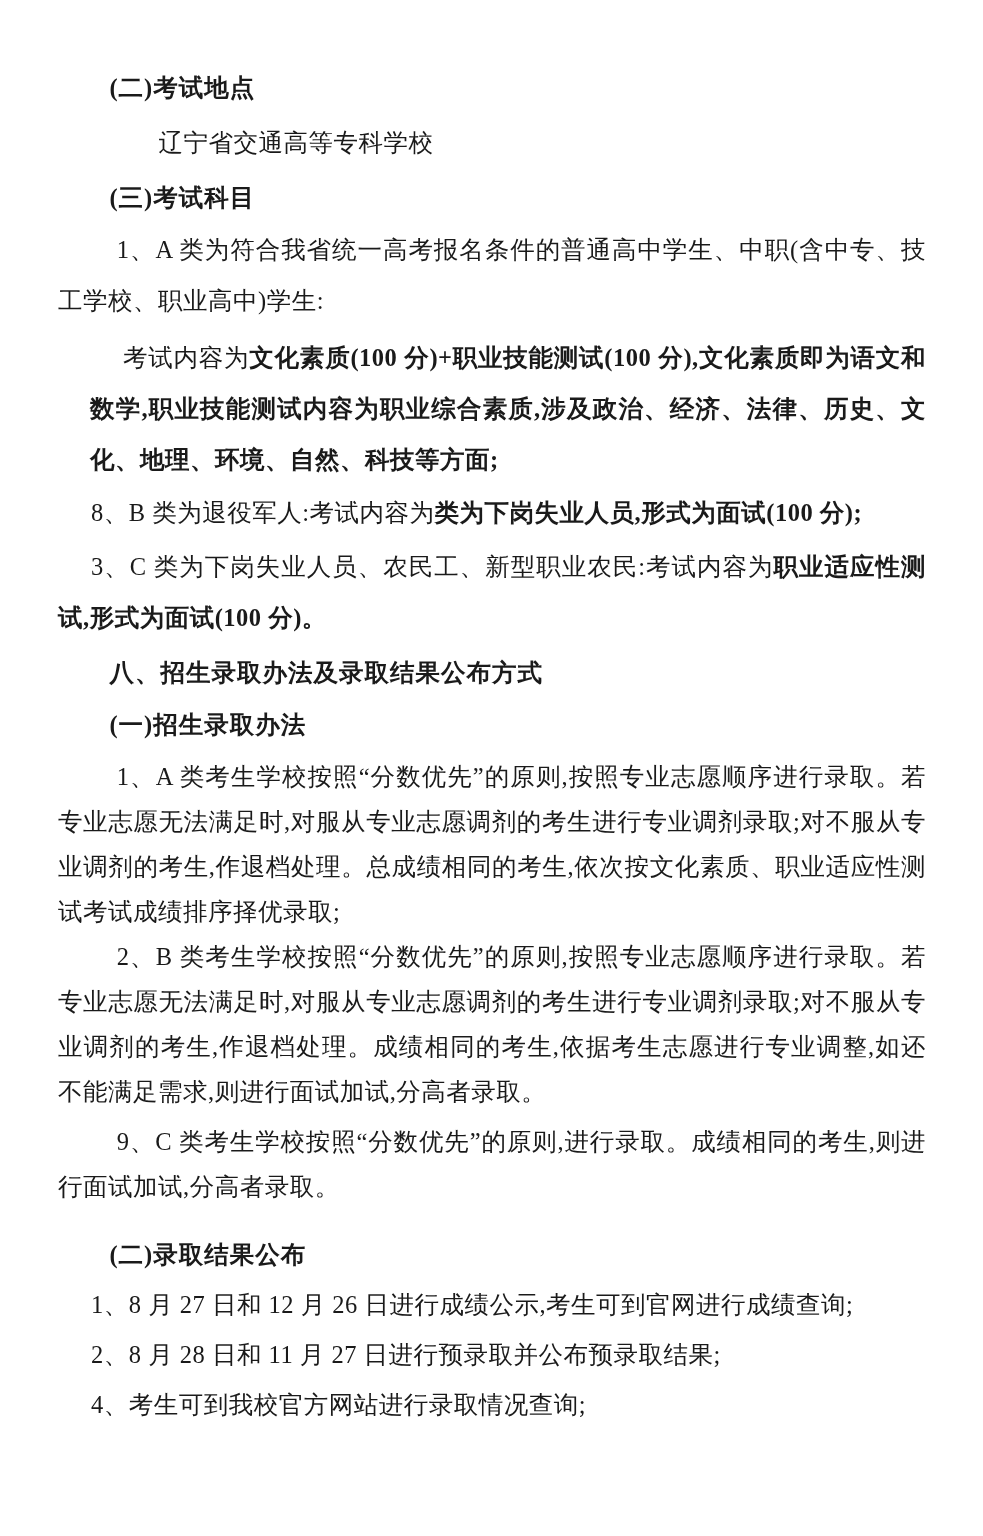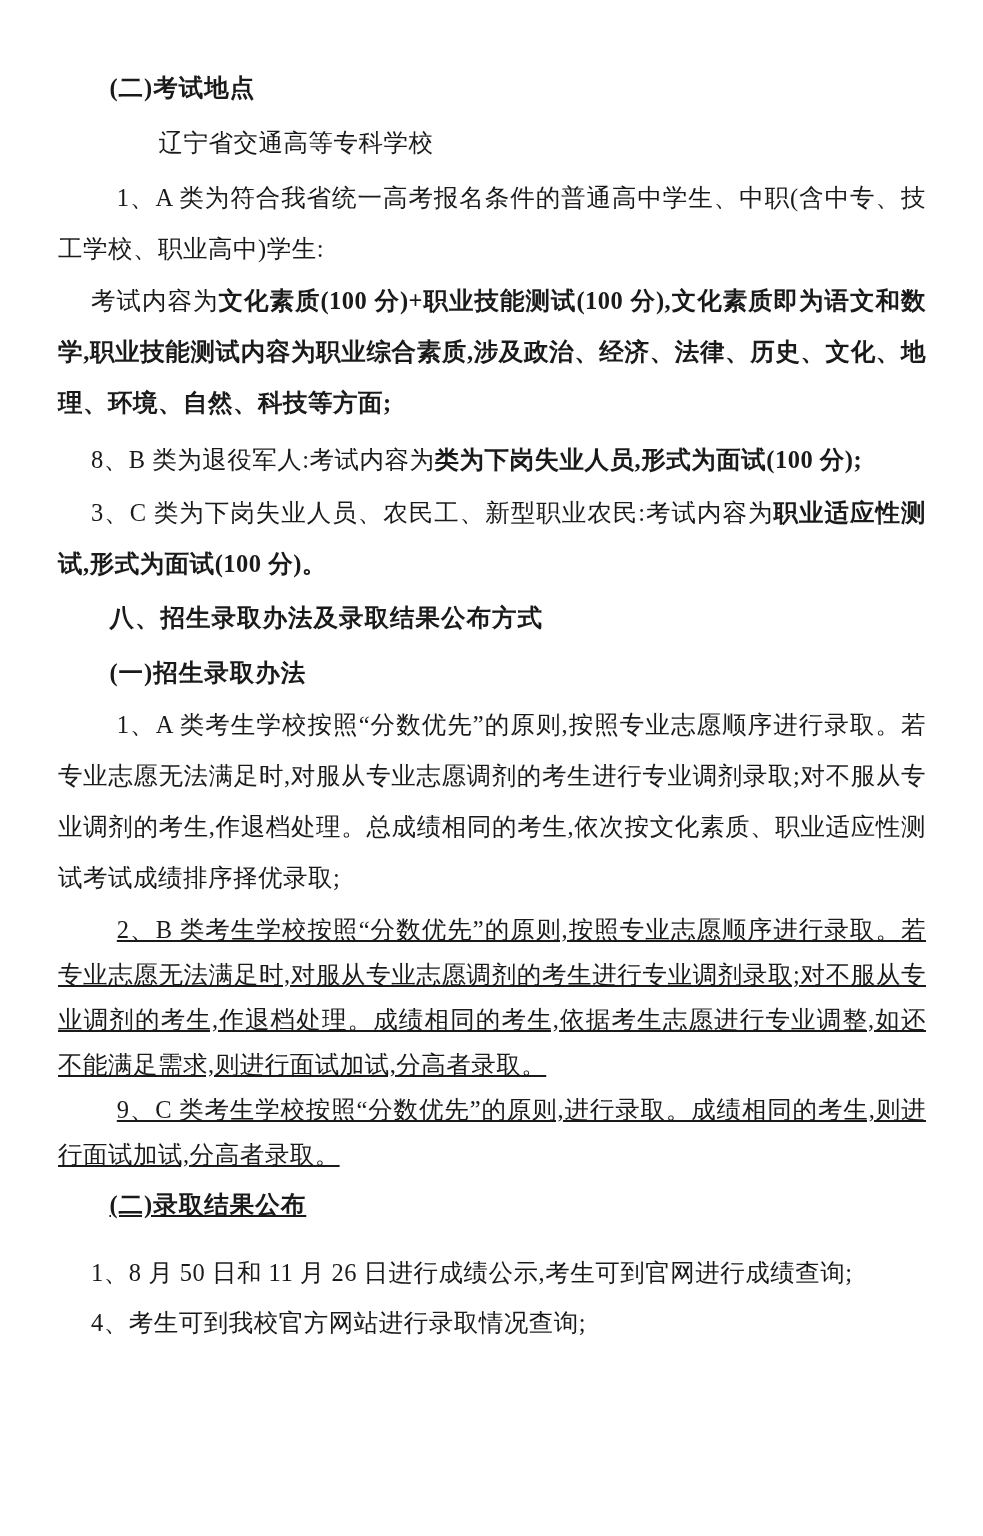--- a/index.html
+++ b/index.html
@@ -31,28 +31,28 @@
   }
   .para {
     margin: 0;
     padding: 0;
     text-align: justify;
     text-justify: inter-ideograph;
     letter-spacing: 0.5px;
   }
   
   .content .para:nth-child(-n+9)              { line-height: 51px; }
-  .content .para:nth-child(n+10):nth-child(-n+12) { line-height: 45px; text-decoration: underline; }
+  .content .para:nth-child(n+10):nth-child(-n+12) { line-height: 45px; }
   .content .para:nth-child(n+13)              { line-height: 50px; }
   
   .content .para:nth-child(1)  { margin-top: 62px; }
   .content .para:nth-child(2)  { margin-top: 4px;  }
   .content .para:nth-child(3)  { margin-top: 4px;  }
   .content .para:nth-child(4)  { margin-top: 1px;  }
-  .content .para:nth-child(5)  { margin-top: 6px;  }
+  .content .para:nth-child(5)  { margin-top: 6px; margin-left: 32px;  }
   .content .para:nth-child(6)  { margin-top: 2px;  }
   .content .para:nth-child(7)  { margin-top: 3px;  }
   .content .para:nth-child(8)  { margin-top: 4px;  }
   .content .para:nth-child(9)  { margin-top: 1px;  }
   .content .para:nth-child(10) { margin-top: 4px;  }
   .content .para:nth-child(11) { margin-top: 0;    }
   .content .para:nth-child(12) { margin-top: 5px;  }
   .content .para:nth-child(13) { margin-top: 21px; }
   .content .para:nth-child(n+14) { margin-top: 0;  }
   
@@ -71,26 +71,28 @@
   .run { }
   .run.bold { font-weight: bold; }
 </style>
 </head>
 <body>
 
 <div class="page">
   <div class="content">
       <p class="para heading"><span class="run bold">(二)考试地点</span></p>
       <p class="para address"><span class="run">辽宁省交通高等专科学校</span></p>
+      <p class="para heading"><span class="run bold">(三)考试科目</span></p>
       <p class="para body-lg"><span class="run">1、A 类为符合我省统一高考报名条件的普通高中学生、中职(含中专、技工学校、职业高中)学生:</span></p>
       <p class="para body-sm"><span class="run">考试内容为</span><span class="run bold">文化素质(100 分)+职业技能测试(100 分),文化素质即为语文和数学,职业技能测试内容为职业综合素质,涉及政治、经济、法律、历史、文化、地理、环境、自然、科技等方面;</span></p>
       <p class="para body-sm"><span class="run">8、B 类为退役军人:考试内容为</span><span class="run bold">类为下岗失业人员,形式为面试(100 分);</span></p>
       <p class="para body-sm"><span class="run">3、C 类为下岗失业人员、农民工、新型职业农民:考试内容为</span><span class="run bold">职业适应性测试,形式为面试(100 分)。</span></p>
       <p class="para heading"><span class="run bold">八、招生录取办法及录取结果公布方式</span></p>
       <p class="para heading"><span class="run bold">(一)招生录取办法</span></p>
       <p class="para body-lg"><span class="run">1、A 类考生学校按照“分数优先”的原则,按照专业志愿顺序进行录取。若专业志愿无法满足时,对服从专业志愿调剂的考生进行专业调剂录取;对不服从专业调剂的考生,作退档处理。总成绩相同的考生,依次按文化素质、职业适应性测试考试成绩排序择优录取;</span></p>
       <p class="para body-lg"><span class="run">2、B 类考生学校按照“分数优先”的原则,按照专业志愿顺序进行录取。若专业志愿无法满足时,对服从专业志愿调剂的考生进行专业调剂录取;对不服从专业调剂的考生,作退档处理。成绩相同的考生,依据考生志愿进行专业调整,如还不能满足需求,则进行面试加试,分高者录取。</span></p>
       <p class="para body-lg"><span class="run">9、C 类考生学校按照“分数优先”的原则,进行录取。成绩相同的考生,则进行面试加试,分高者录取。</span></p>
       <p class="para heading"><span class="run bold">(二)录取结果公布</span></p>
-      <p class="para body-sm"><span class="run">1、8 月 50 日和 11 月 26 日进行成绩公示,考生可到官网进行成绩查询;</span></p>
+      <p class="para body-sm"><span class="run">1、8 月 27 日和 12 月 26 日进行成绩公示,考生可到官网进行成绩查询;</span></p>
+      <p class="para body-sm"><span class="run">2、8 月 28 日和 11 月 27 日进行预录取并公布预录取结果;</span></p>
       <p class="para body-sm"><span class="run">4、考生可到我校官方网站进行录取情况查询;</span></p>
     </div>
 </div>
 
 </body></html>

